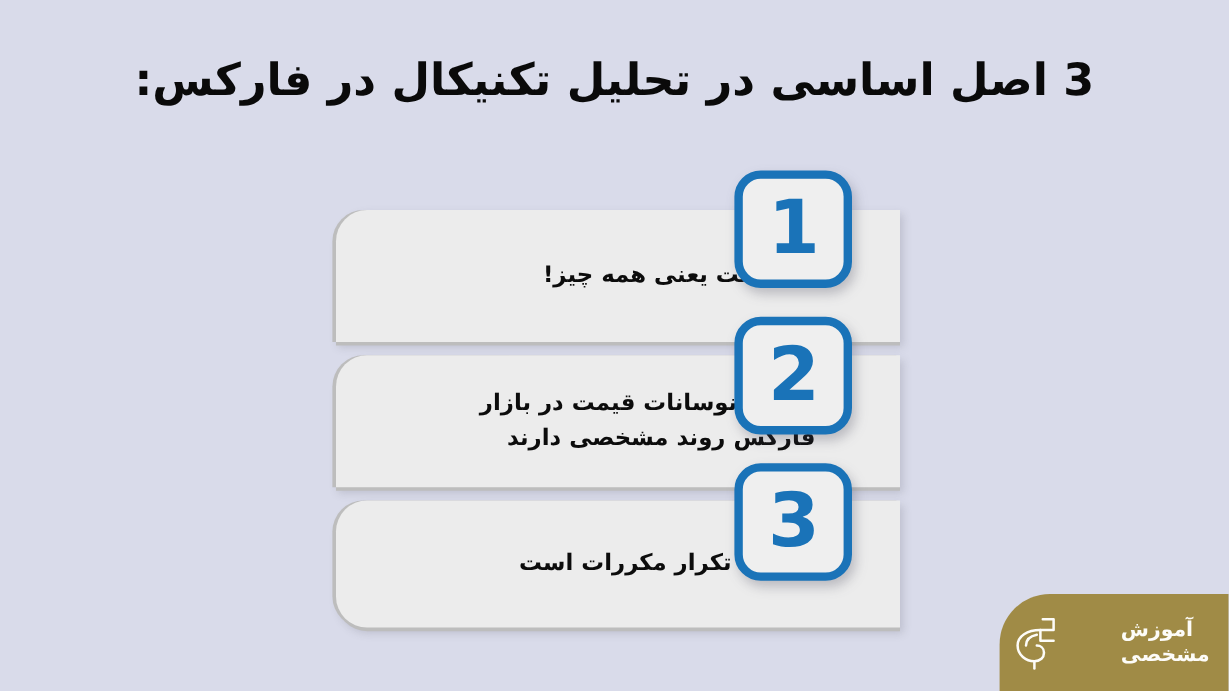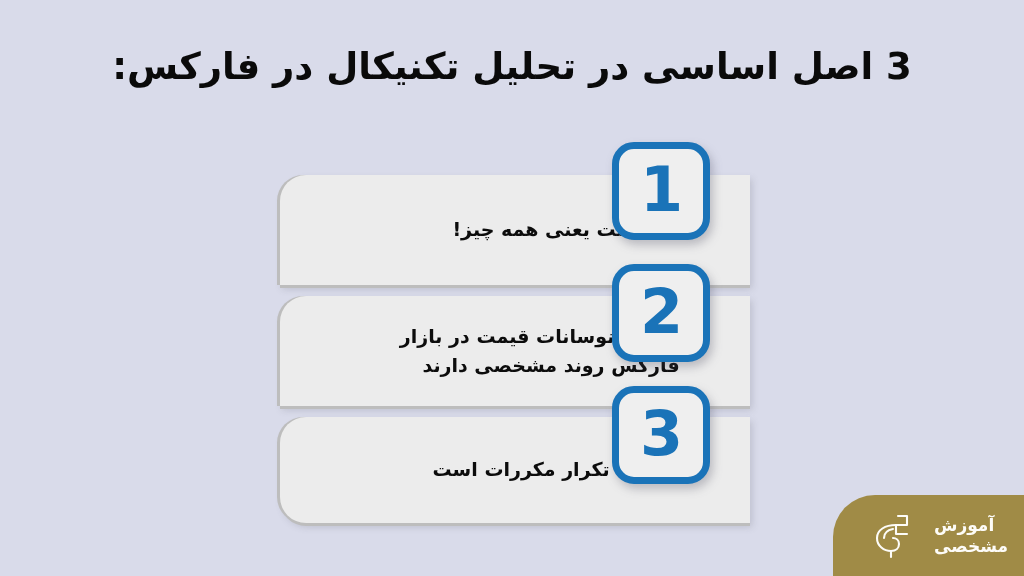--- a/index.html
+++ b/index.html
@@ -129,21 +129,21 @@
     position:absolute;
     left:833px;
     top:495px;
     width:191px;
     height:81px;
     background:#a08b46;
     border-radius:42px 0 0 0;
     display:flex;
     flex-direction:row-reverse;
     align-items:center;
-    justify-content:flex-end;
+    justify-content:space-between;
     gap:24px;
     padding:0 16px 0 10px;
     direction:rtl;
   }
 
   #logo-mark {
     width:38px;
     height:46px;
     flex:0 0 38px;
     display:block;

